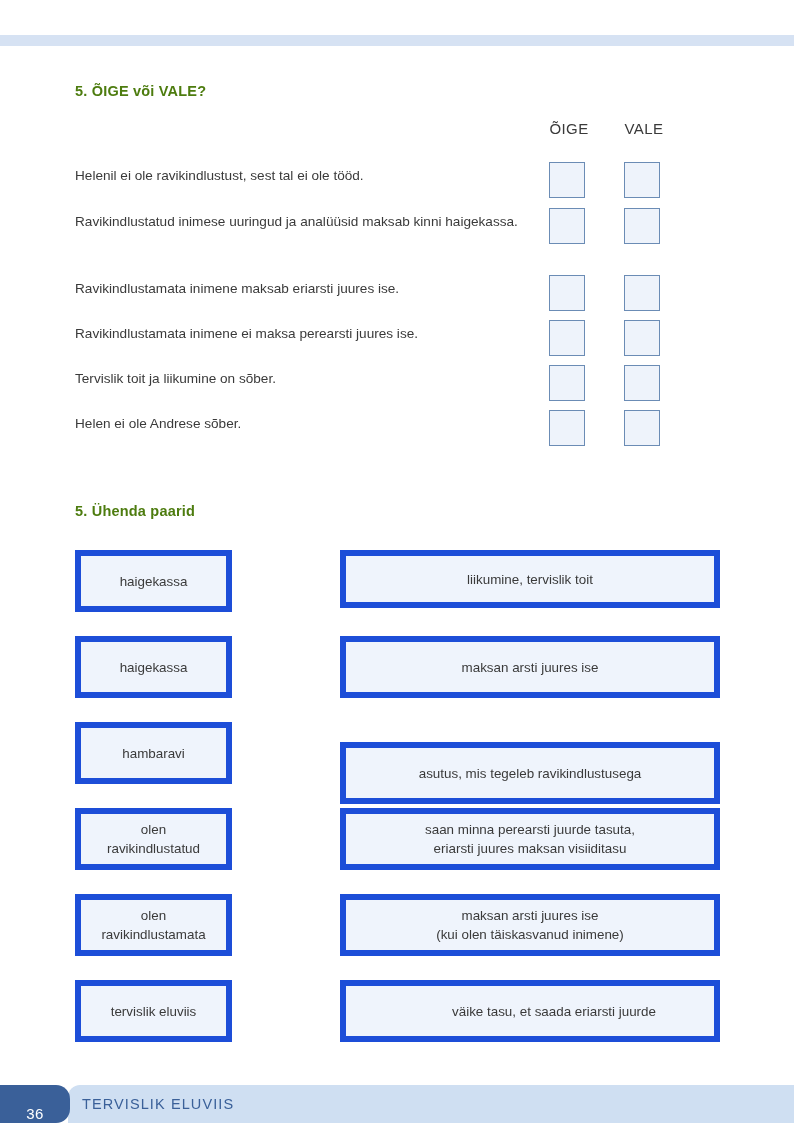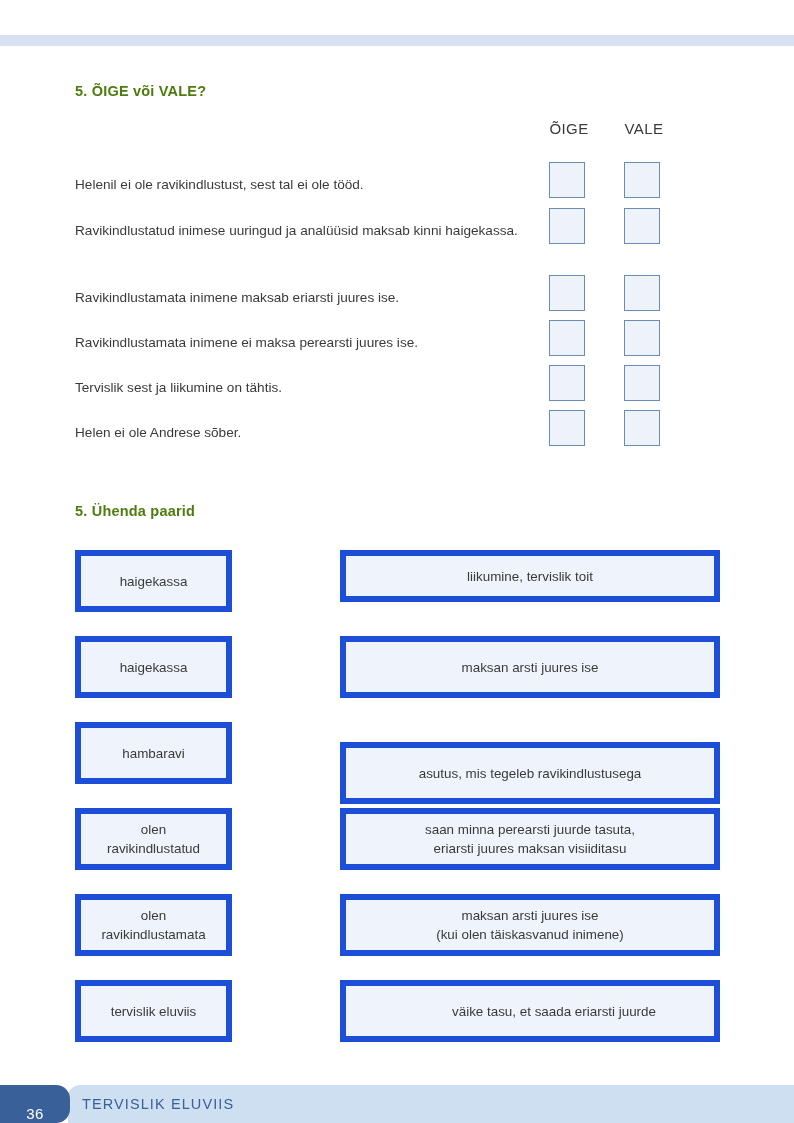--- a/index.html
+++ b/index.html
@@ -66,21 +66,21 @@
   .tf-head.col-false { left: 539px; }
 
   .tf-row {
     position: absolute;
     left: 0;
     width: 600px;
   }
   .tf-text {
     position: absolute;
     left: 0;
-    top: 12px;
+    top: 3px;
     width: 460px;
     font-size: 13.6px;
     line-height: 21px;
     color: #3a3a3a;
   }
   .checkbox {
     position: absolute;
     width: 36px;
     height: 36px;
     background: #eef3fb;
@@ -203,39 +203,39 @@
       <div class="checkbox col-false"></div>
     </div>
 
     <div class="tf-row" style="top:200px;">
       <div class="tf-text">Ravikindlustamata inimene ei maksa perearsti juures ise.</div>
       <div class="checkbox col-true"></div>
       <div class="checkbox col-false"></div>
     </div>
 
     <div class="tf-row" style="top:245px;">
-      <div class="tf-text">Tervislik sest ja liikumine on tähtis.</div>
+      <div class="tf-text">Tervislik toit ja liikumine on sõber.</div>
       <div class="checkbox col-true"></div>
       <div class="checkbox col-false"></div>
     </div>
 
     <div class="tf-row" style="top:290px;">
       <div class="tf-text">Helen ei ole Andrese sõber.</div>
       <div class="checkbox col-true"></div>
       <div class="checkbox col-false"></div>
     </div>
   </div>
 
   <div class="section-title" id="title-pairs">5. Ühenda paarid</div>
 
   <div class="pairs">
 
     <div class="pair-row" style="top:5px;">
       <div class="pair-box left" style="height:62px;">haigekassa</div>
-      <div class="pair-box right" style="height:52px;">liikumine, tervislik toit</div>
+      <div class="pair-box right" style="height:58px;">liikumine, tervislik toit</div>
     </div>
 
     <div class="pair-row" style="top:91px;">
       <div class="pair-box left" style="height:62px;">haigekassa</div>
       <div class="pair-box right" style="height:62px;">maksan arsti juures ise</div>
     </div>
 
     <div class="pair-row" style="top:177px;">
       <div class="pair-box left" style="height:62px;">hambaravi</div>
       <div class="pair-box right" style="height:62px;margin-top:20px;">asutus, mis tegeleb ravikindlustusega</div>

